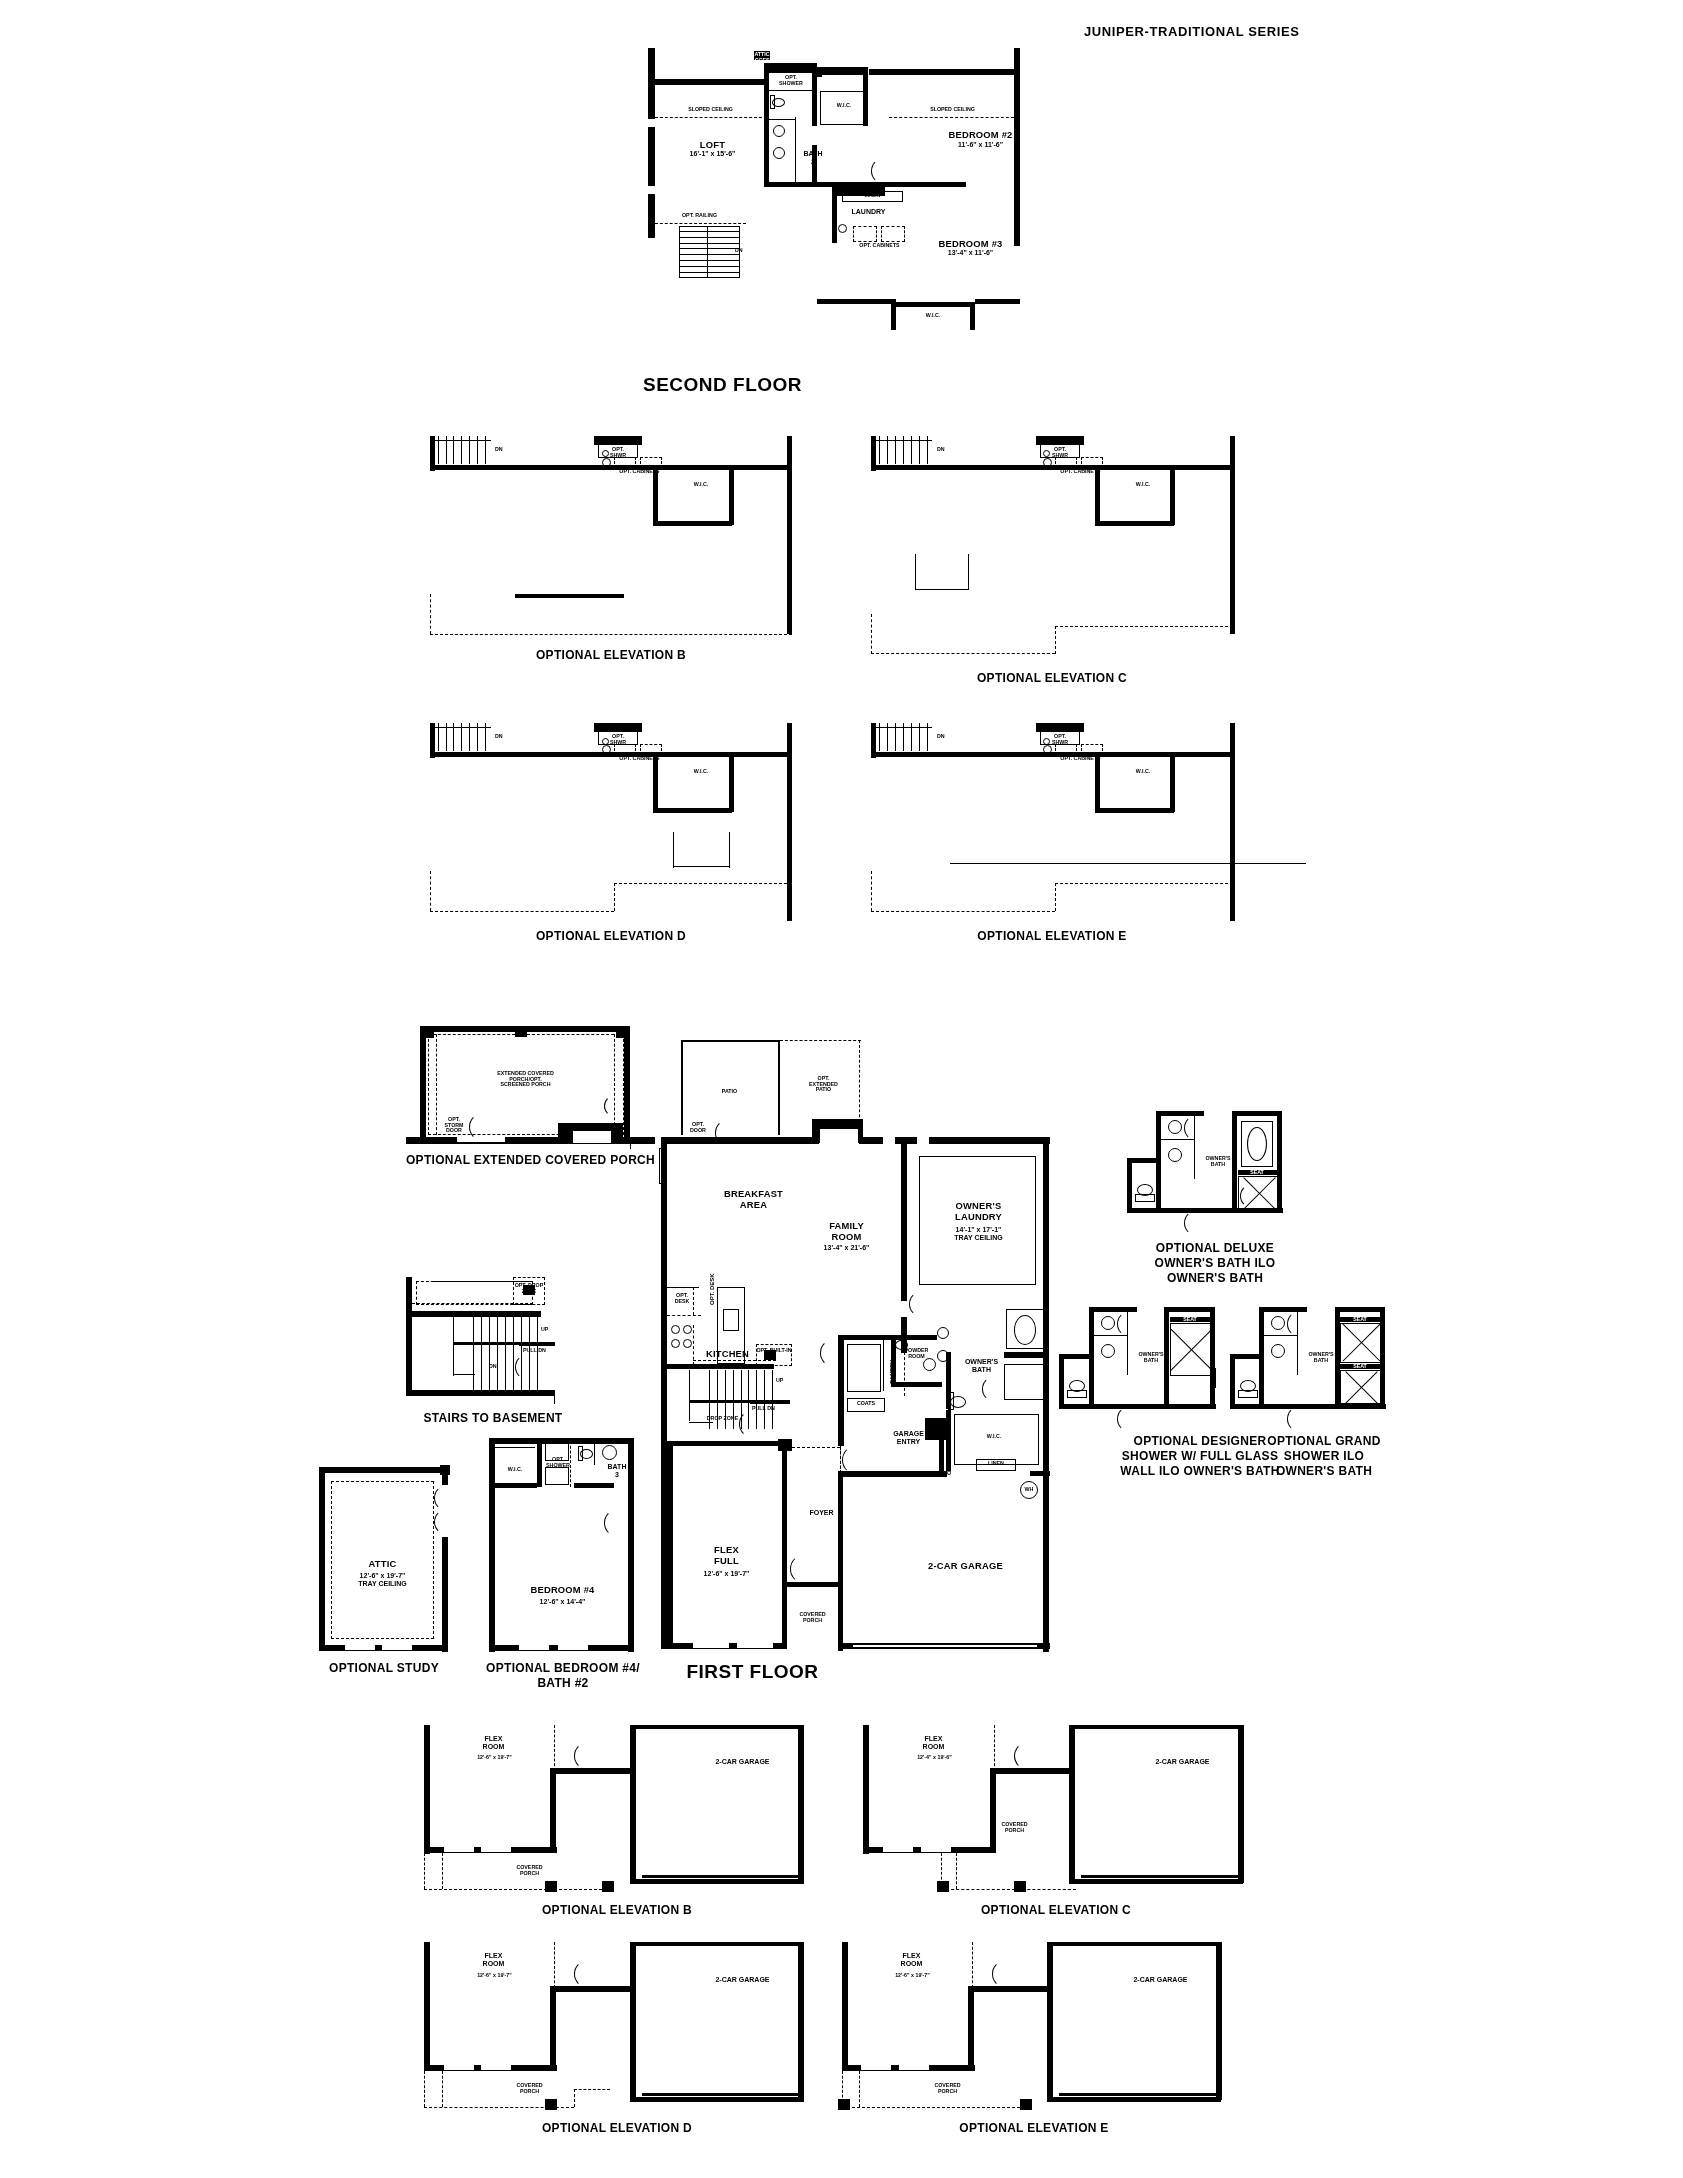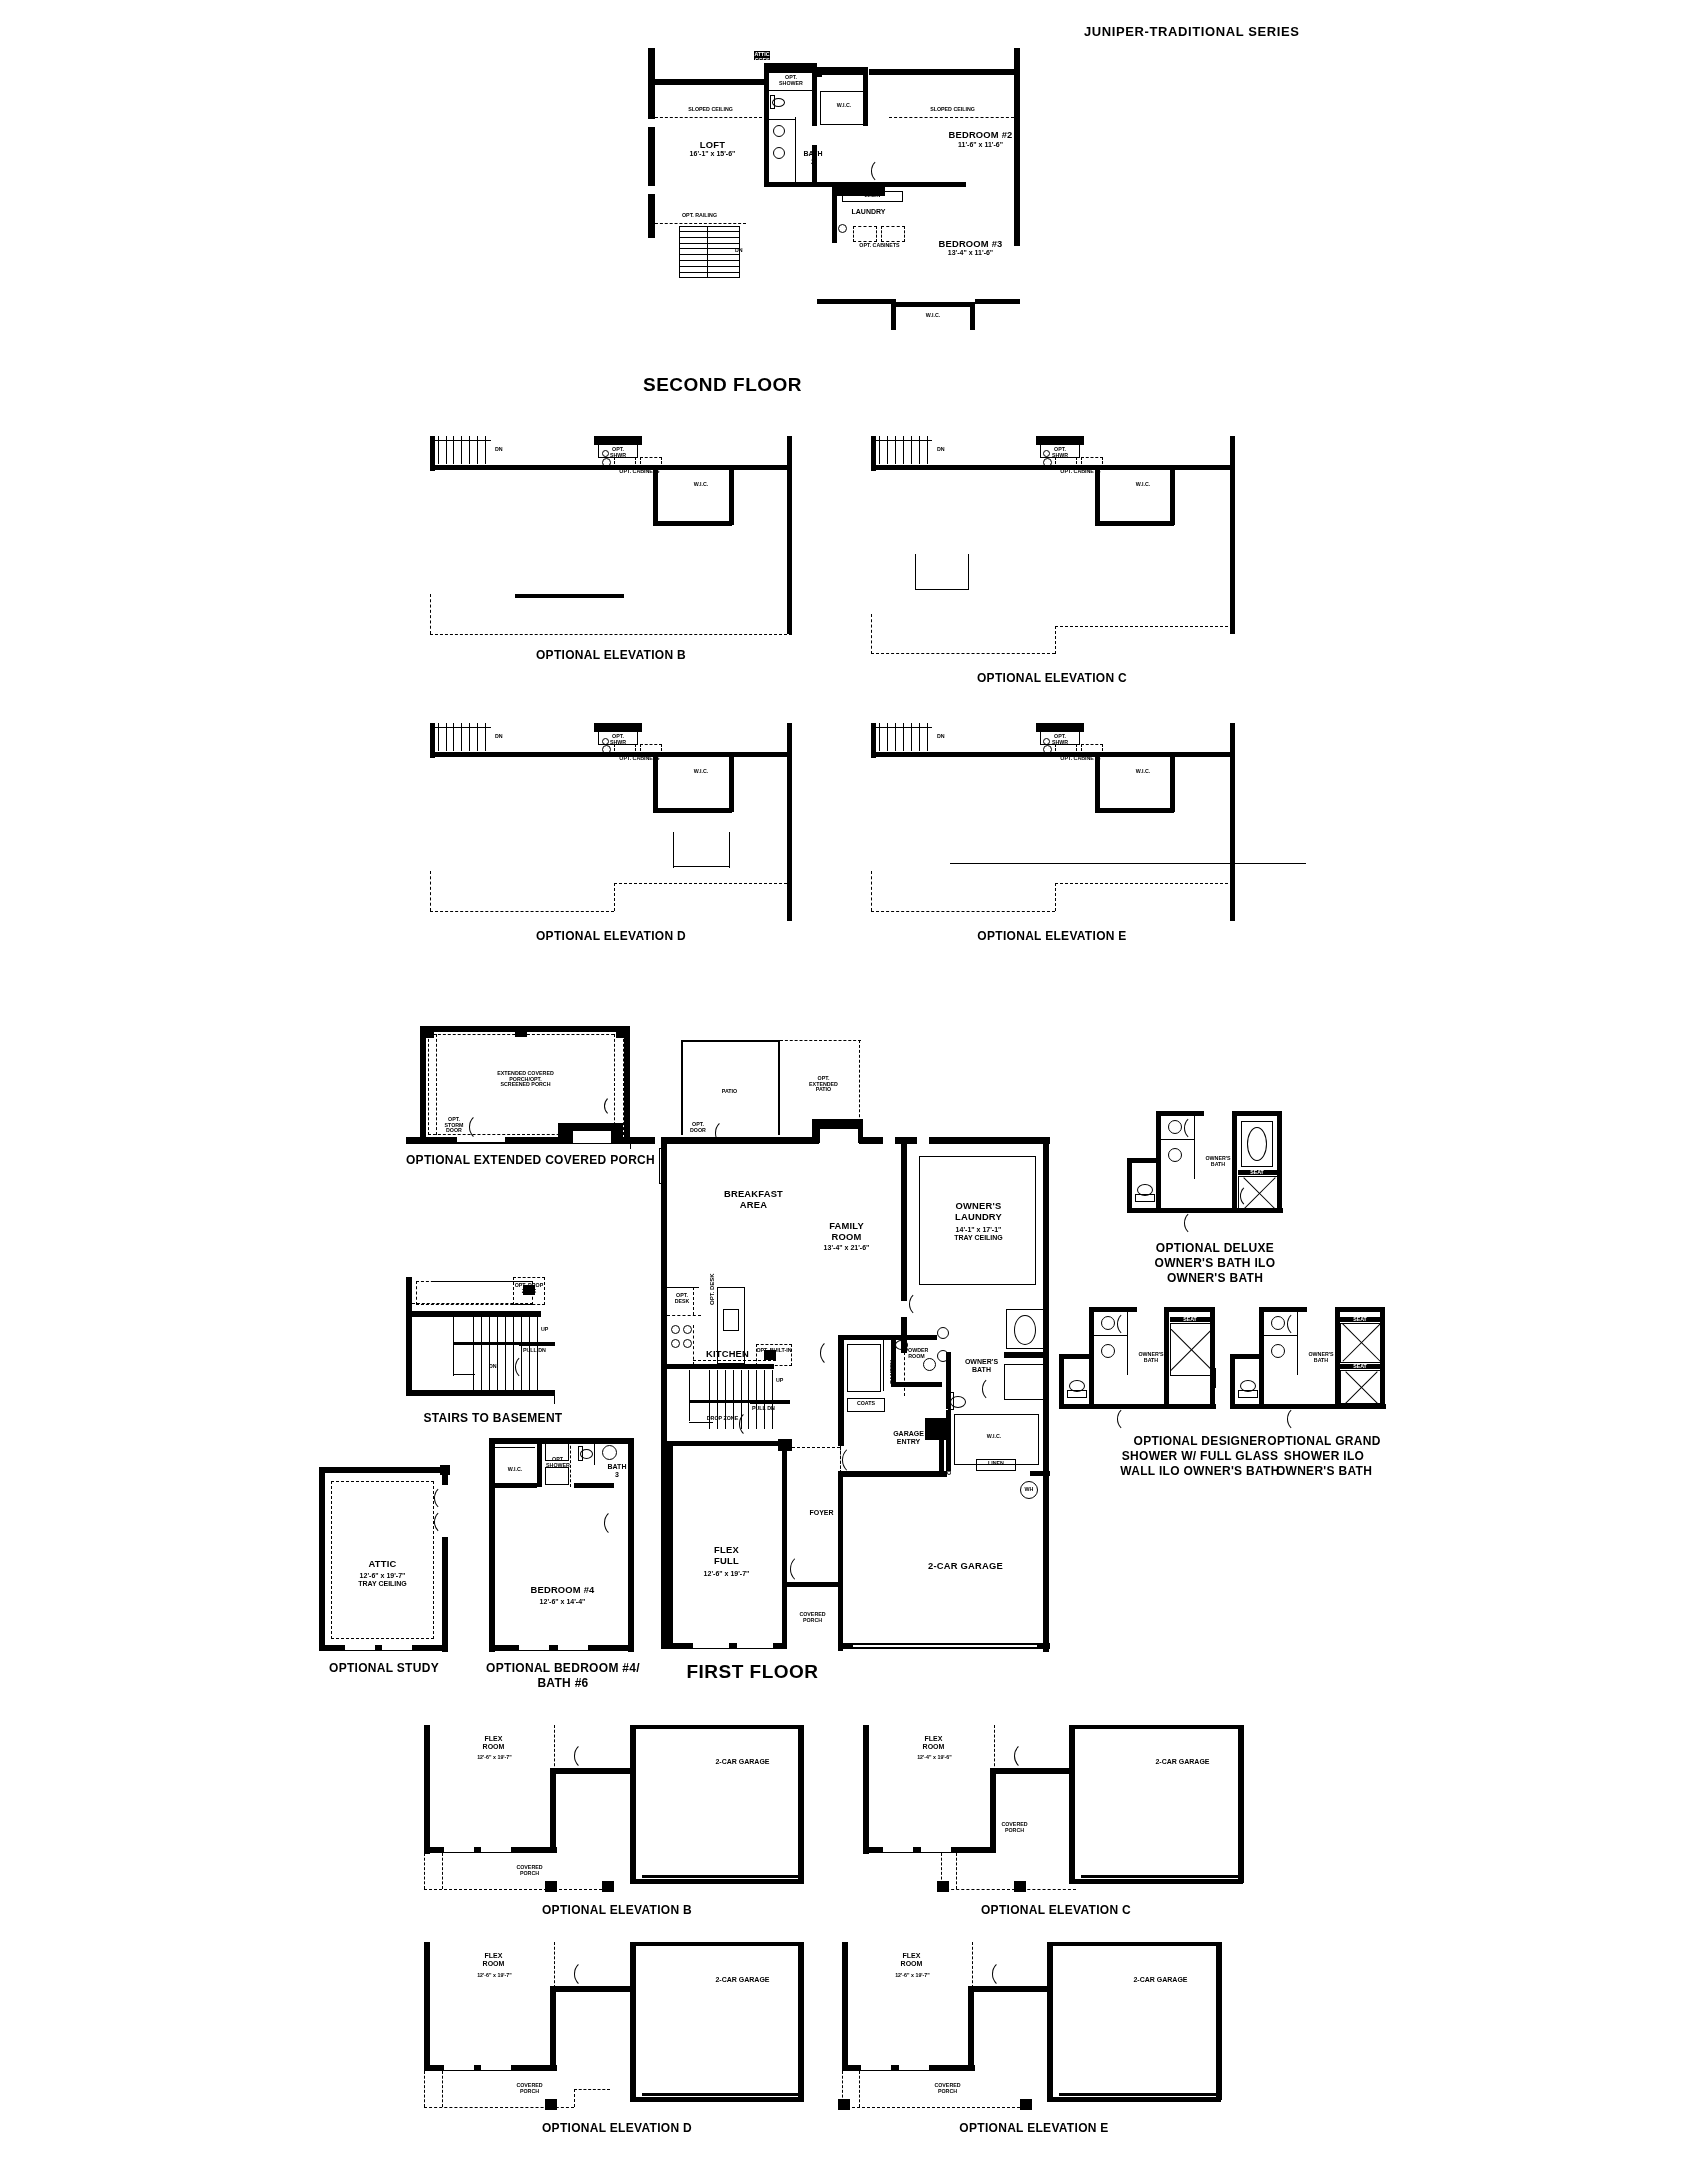--- a/index.html
+++ b/index.html
@@ -620,21 +620,21 @@
     <div class="w" style="left:574px; top:1483px; width:40px; height:5px;"></div>
     <div class="swing swing-tr" style="left:590px; top:1485px; width:24px; height:24px;"></div>
     <div class="swing swing-tl" style="left:604px; top:1509px; width:28px; height:28px;"></div>
 
     <div class="rm" style="left:515px; top:1584px; width:95px;">BEDROOM #4</div>
     <div class="rm rm-sm" style="left:513px; top:1598px; width:99px;">12'-6" x 14'-4"</div>
     <div class="w" style="left:489px; top:1645px; width:145px; height:6px;"></div>
     <div class="ln" style="left:519px; top:1645px; width:30px; height:5px; background:#fff;"></div>
     <div class="ln" style="left:558px; top:1645px; width:30px; height:5px; background:#fff;"></div>
     <div class="opt-caption" style="left:467px; top:1661px; width:192px;">OPTIONAL BEDROOM #4/
-BATH #6</div>
+BATH #2</div>
   </div>
 
   <div>
     <div class="w" style="left:1156px; top:1111px; width:5px; height:101px;"></div>
     <div class="w" style="left:1156px; top:1111px; width:48px; height:5px;"></div>
     <div class="w" style="left:1232px; top:1111px; width:5px; height:101px;"></div>
     <div class="w" style="left:1232px; top:1111px; width:50px; height:5px;"></div>
     <div class="w" style="left:1277px; top:1111px; width:5px; height:101px;"></div>
     <div class="w" style="left:1156px; top:1208px; width:127px; height:5px;"></div>
 

